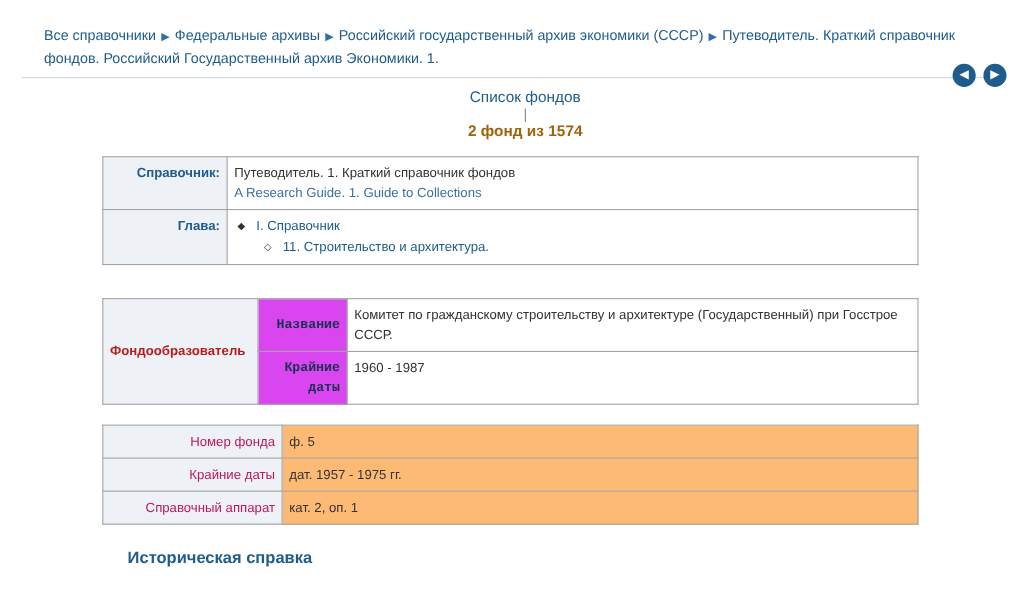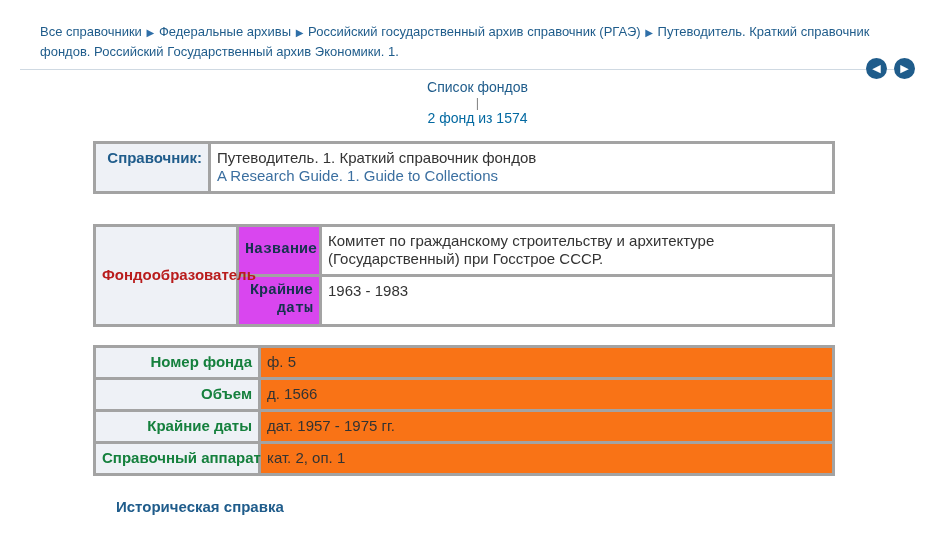--- a/index.html
+++ b/index.html
@@ -60,23 +60,23 @@
   .subhead .link {
     color: #1F5C8B;
     font-size: 14px;
     text-decoration: none;
   }
   .subhead .bar {
     color: #888;
     margin: 0 6px;
   }
   .subhead .count {
-    font-weight: normal;
+    font-weight: bold;
     font-size: 14px;
-    color: #0369a1;
+    color: #a16207;
   }
   .navbtns {
     position: absolute;
     right: 20px;
     top: 58px;
     display: flex;
     gap: 7px;
   }
   .navbtn {
     width: 21px;
@@ -94,24 +94,24 @@
   .content {
     padding-left: 73px;
     padding-right: 80px;
   }
   table.block {
     border-collapse: collapse;
     width: 742px;
     table-layout: fixed;
   }
   table.block td {
-    border: 3px solid #a3a3a3;
+    border: 1px solid #a3a3a3;
     vertical-align: top;
     padding: 5px 6px 6px 6px;
-    font-size: 15px;
+    font-size: 12px;
     line-height: 18px;
   }
   .lbl {
     background: #eef1f6;
     text-align: right;
     font-weight: bold;
     color: #1F5C8B;
     white-space: nowrap;
   }
   .val {
@@ -177,28 +177,28 @@
     text-align: right;
     vertical-align: middle;
     width: 68px;
     font-family: Liberation Mono, monospace;
   }
 
   
   table.props { width: 742px; }
   table.props td.p-lbl {
     background: #eef1f6;
-    font-weight: bold;
-    color: #15803d;
+    font-weight: normal;
+    color: #be185d;
     text-align: right;
     width: 150px;
     white-space: nowrap;
   }
   table.props td.p-val {
-    background: #f97316;
+    background: #fdba74;
     color: #333;
   }
 
   
   .history {
     padding-left: 96px;
     padding-right: 60px;
     margin-top: 22px;
   }
   .history h2 {
@@ -207,21 +207,21 @@
     margin: 0 0 14px 0;
     font-weight: bold;
   }
 </style>
 </head>
 <body>
 
 <div class="page">
 
   <div class="breadcrumb">
-    <a href="#">Все справочники</a><span class="crumb-sep">▶</span><a href="#">Федеральные архивы</a><span class="crumb-sep">▶</span><a href="#">Российский государственный архив справочник (РГАЭ)</a><span class="crumb-sep">▶</span><span class="tail">Путеводитель. Краткий справочник фондов. Российский Государственный архив Экономики. 1.</span>
+    <a href="#">Все справочники</a><span class="crumb-sep">▶</span><a href="#">Федеральные архивы</a><span class="crumb-sep">▶</span><a href="#">Российский государственный архив экономики (СССР)</a><span class="crumb-sep">▶</span><span class="tail">Путеводитель. Краткий справочник фондов. Российский Государственный архив Экономики. 1.</span>
   </div>
 
   <div class="rule"></div>
 
   <div class="subhead">
     <a href="#" class="link">Список фондов</a>
     <span class="bar">|</span>
     <span class="count">2 фонд из 1574</span>
   </div>
 
@@ -236,52 +236,57 @@
 
     <table class="block">
       <tbody>
           <tr>
         <td class="lbl" style="width:100px">Справочник:</td>
         <td class="val">
           <div>Путеводитель. 1. Краткий справочник фондов</div>
           <div class="spravochnik-line2">A Research Guide. 1. Guide to Collections</div>
         </td>
       </tr>
+      <tr>
+        <td class="lbl">Глава:</td>
+        <td class="val">
+          <ul class="chapter-list">
+            <li class="chapter-l1"><a href="#">I. Справочник</a></li>
+            <li class="chapter-l2"><a href="#">11. Строительство и архитектура.</a></li>
+          </ul>
+        </td>
+      </tr>
     </tbody>
       </table>
 
     <div class="gap-lg"></div>
 
     <table class="block founder">
       <tbody>
           <tr>
         <td class="founder-name" rowspan="2">Фондообразователь</td>
         <td class="sublbl">Название</td>
         <td class="val">Комитет по гражданскому строительству и архитектуре (Государственный) при Госстрое СССР.</td>
       </tr>
       <tr>
         <td class="sublbl">Крайние даты</td>
-        <td class="val">1963 - 1983</td>
+        <td class="val">1960 - 1987</td>
       </tr>
     </tbody>
       </table>
 
     <div class="gap-md"></div>
 
     <table class="block props">
       <tbody>
           <tr>
         <td class="p-lbl">Номер фонда</td>
         <td class="p-val">ф. 5</td>
       </tr>
       <tr>
-        <td class="p-lbl">Объем</td>
-        <td class="p-val">д. 1566</td>
-      </tr>
-      <tr>
         <td class="p-lbl">Крайние даты</td>
         <td class="p-val">дат. 1957 - 1975 гг.</td>
       </tr>
       <tr>
         <td class="p-lbl">Справочный аппарат</td>
         <td class="p-val">кат. 2, оп. 1</td>
       </tr>
     </tbody>
       </table>
 

